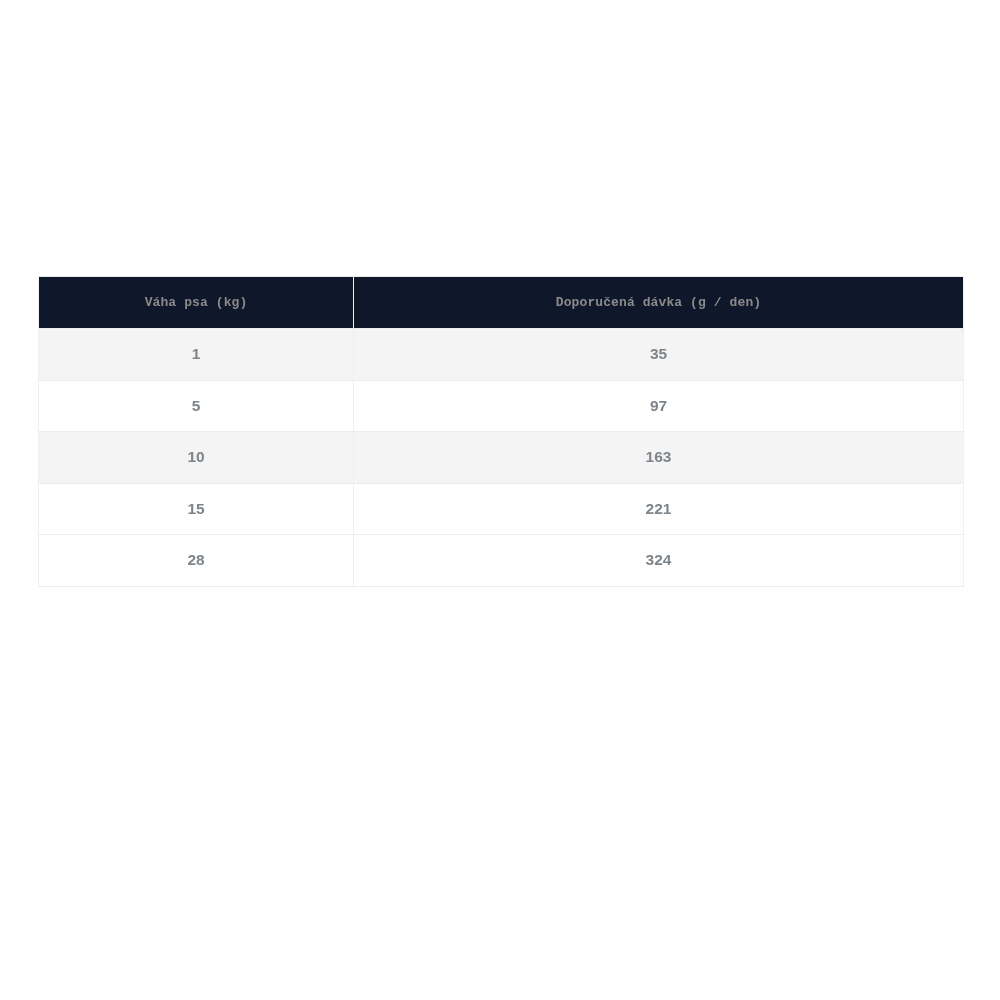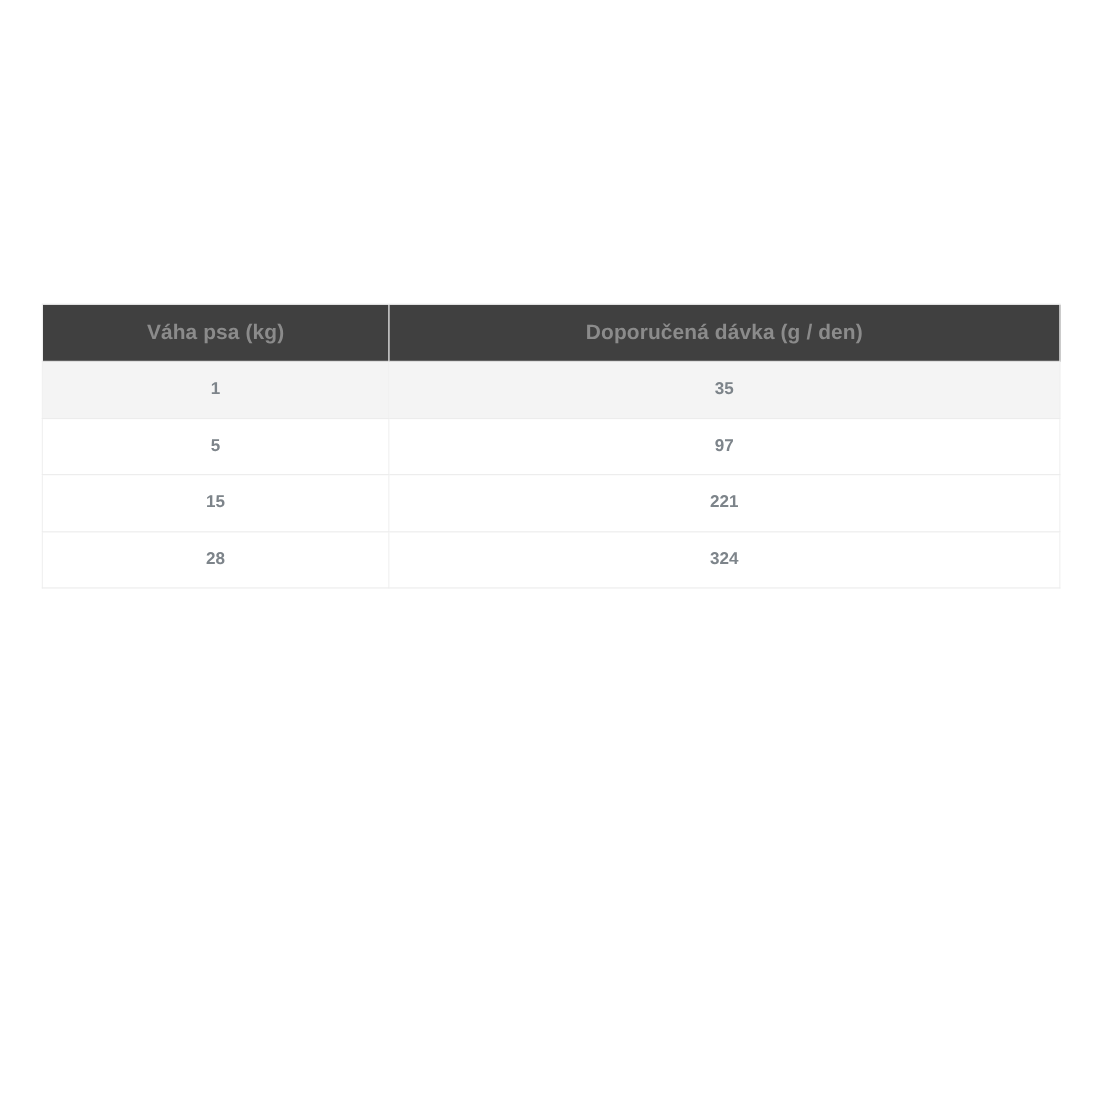--- a/index.html
+++ b/index.html
@@ -33,33 +33,34 @@
     border-collapse: collapse;
     table-layout: fixed;
     background: #ffffff;
   }
 
   table.feeding-table col.col-weight { width: 315px; }
   table.feeding-table col.col-dose   { width: 610px; }
 
   table.feeding-table thead th {
     height: 52px;
-    background: #404040;
+    background: #0f172a;
     color: #8b8b8b;
-    font-size: 19px;
+    font-size: 13px;
     font-weight: bold;
     text-align: center;
     vertical-align: middle;
     letter-spacing: 0.1px;
     border-top: 1px solid #ededed;
     border-bottom: 1px solid #ececec;
     border-left: 1px solid #f0f0f0;
     border-right: 1px solid #f0f0f0;
     padding: 0 6px;
     box-sizing: border-box;
+    font-family: Liberation Mono, monospace;
   }
 
   table.feeding-table tbody td {
     height: 51.5px;
     color: #7d848a;
     font-size: 15.5px;
     font-weight: bold;
     text-align: center;
     vertical-align: middle;
     border-bottom: 1px solid #ececec;
@@ -95,20 +96,24 @@
       </thead>
       <tbody>
         <tr class="row-shaded">
           <td>1</td>
           <td>35</td>
         </tr>
         <tr class="row-plain">
           <td>5</td>
           <td>97</td>
         </tr>
+        <tr class="row-shaded">
+          <td>10</td>
+          <td>163</td>
+        </tr>
         <tr class="row-plain">
           <td>15</td>
           <td>221</td>
         </tr>
         <tr class="row-plain">
           <td>28</td>
           <td>324</td>
         </tr>
       </tbody>
     </table>

